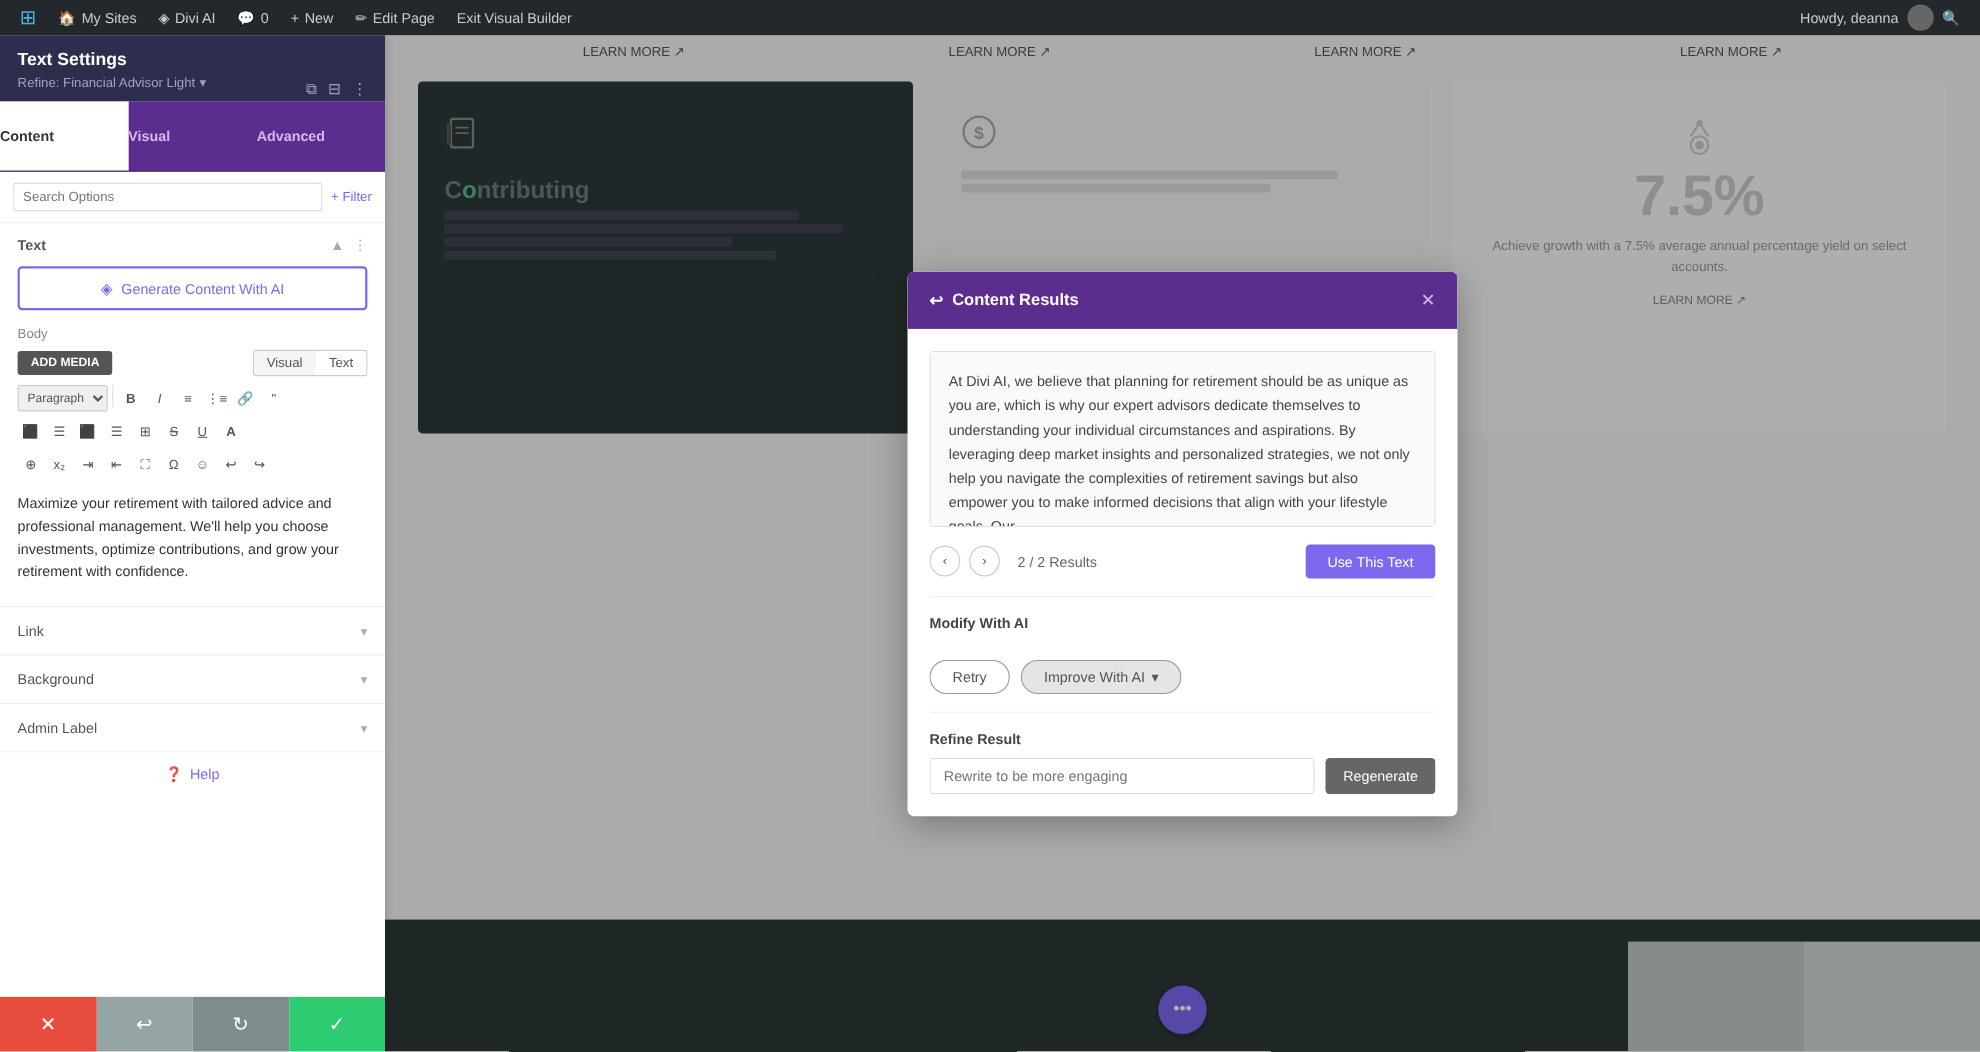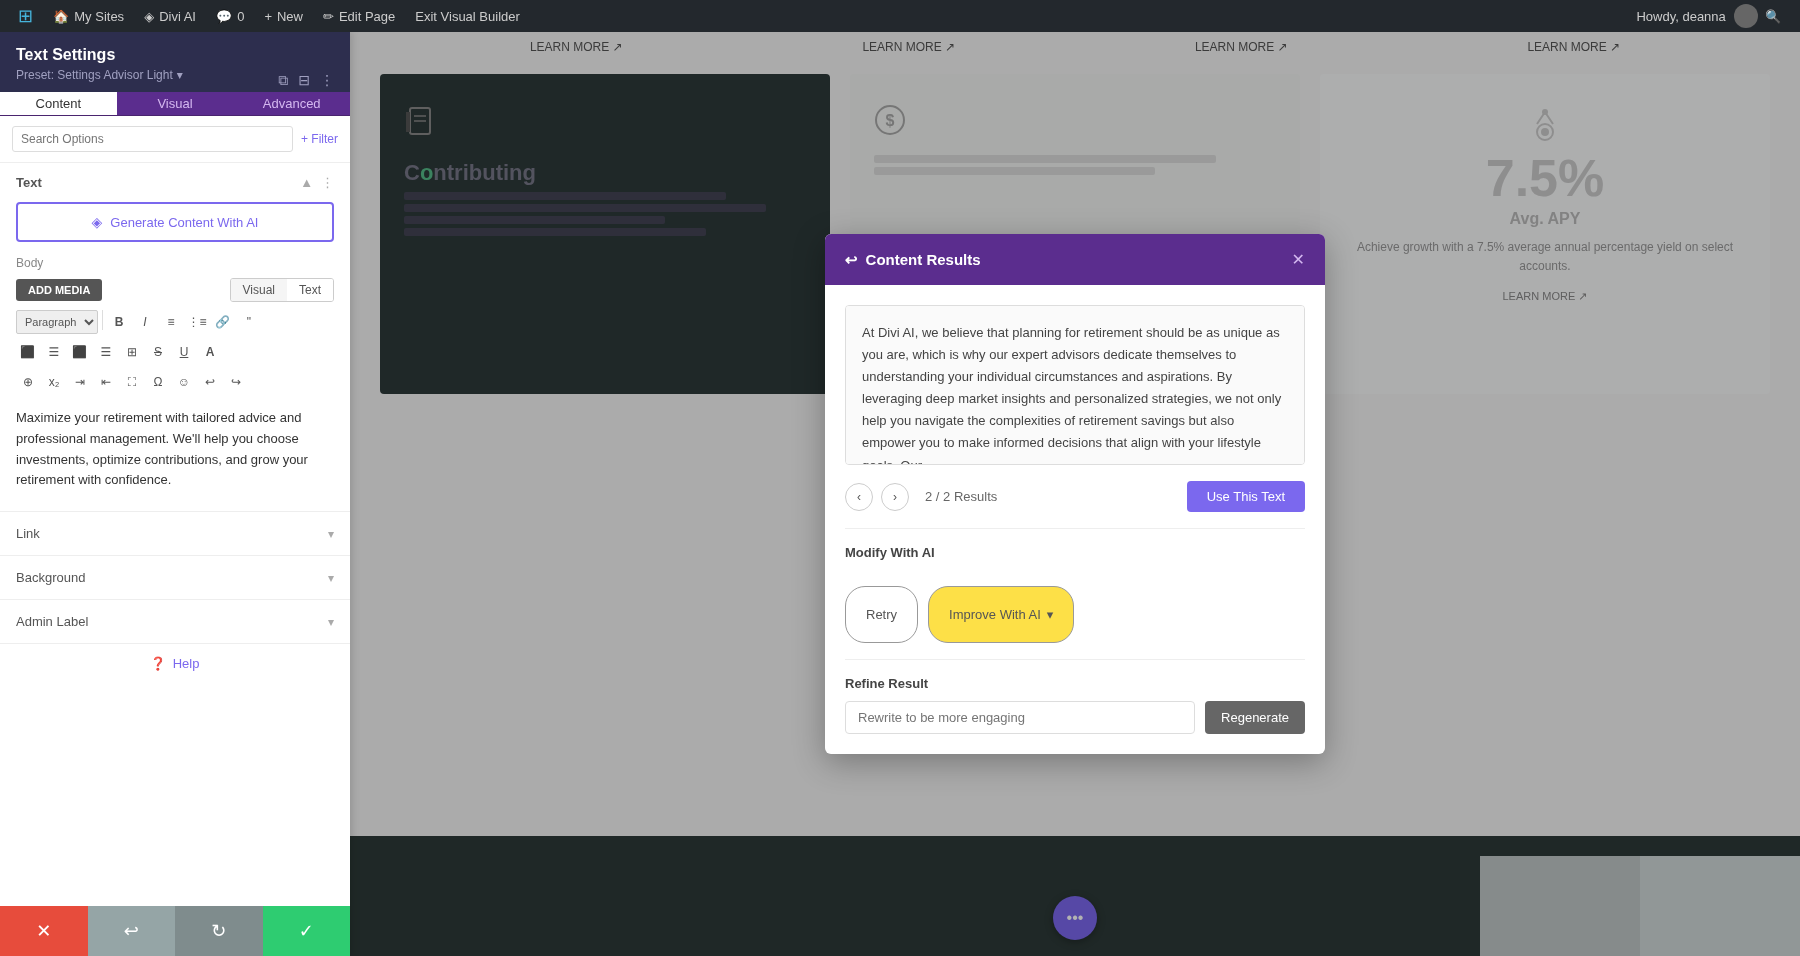--- a/index.html
+++ b/index.html
@@ -30,22 +30,22 @@
     .sidebar-title { font-size: 16px; font-weight: 600; margin-bottom: 4px; }
     .sidebar-preset { font-size: 12px; color: #a0a0c0; display: flex; align-items: center; gap: 4px; cursor: pointer; }
     .sidebar-header-icons { position: absolute; top: 40px; right: 16px; display: flex; gap: 10px; color: #a0a0c0; }
     .sidebar-header-icons span { cursor: pointer; font-size: 14px; }
 
     
     .tab-bar {
       display: flex; background: #5b2d8e; border-bottom: 1px solid #4a246f;
     }
     .tab {
-      flex: 1; padding: 4px 0; text-align: center; color: #d4b8f0;
-      font-size: 13px; cursor: pointer; font-weight: 400;
+      flex: 1; padding: 24px 0; color: #d4b8f0;
+      font-size: 13px; cursor: pointer; font-weight: 700;
     }
     .tab.active { background: #fff; color: #333; }
 
     
     .search-bar {
       padding: 10px 12px; border-bottom: 1px solid #eee; display: flex; align-items: center; gap: 8px;
     }
     .search-input {
       flex: 1; border: 1px solid #ddd; border-radius: 3px; padding: 5px 8px;
       font-size: 12px; color: #555; outline: none;
@@ -210,22 +210,22 @@
       border-radius: 4px; font-size: 13px; cursor: pointer; font-weight: 500;
     }
     .modal-divider { height: 1px; background: #eee; margin: 16px 0; }
     .modify-ai-label { font-size: 13px; font-weight: 600; color: #444; margin-bottom: 26px; }
     .modify-buttons { display: flex; gap: 10px; margin-bottom: 16px; }
     .retry-btn {
       padding: 7px 20px; border: 1px solid #999; border-radius: 20px;
       background: #fff; color: #555; font-size: 13px; cursor: pointer;
     }
     .improve-btn {
-      padding: 20px 20px; border: 1px solid #999; border-radius: 20px;
-      background: #fde047; color: #555; font-size: 13px; cursor: pointer;
+      padding: 7px 20px; border: 1px solid #999; border-radius: 20px;
+      background: #e5e5e5; color: #555; font-size: 13px; cursor: pointer;
       display: flex; align-items: center; gap: 6px;
     }
     .refine-label { font-size: 13px; font-weight: 600; color: #444; margin-bottom: 10px; }
     .refine-row { display: flex; gap: 10px; }
     .refine-input {
       flex: 1; padding: 8px 12px; border: 1px solid #ddd; border-radius: 4px;
       font-size: 13px; color: #aaa; outline: none;
     }
     .regenerate-btn {
       padding: 8px 16px; background: #666; color: #ffffff; border: none;
@@ -267,21 +267,21 @@
     <span>Howdy, deanna</span>
     <span style="width:24px;height:24px;background:#666;border-radius:50%;display:inline-block;"></span>
     <span style="cursor:pointer;">🔍</span>
   </div>
 </div>
 
 <div class="sidebar">
   <div class="sidebar-header" style="position:relative;">
     <div class="sidebar-title">Text Settings</div>
     <div class="sidebar-preset">
-      <span>Preset: Settings Advisor Light</span>
+      <span>Refine: Financial Advisor Light</span>
       <span>▾</span>
     </div>
     <div class="sidebar-header-icons">
       <span>⧉</span>
       <span>⊟</span>
       <span>⋮</span>
     </div>
   </div>
 
   <div class="tab-bar">
@@ -452,21 +452,20 @@
         <div style="color:#bbb; font-size:32px; margin-bottom:8px; display:flex; justify-content:center;">
           <svg width="40" height="40" viewBox="0 0 40 40" fill="none">
             <circle cx="20" cy="28" r="8" stroke="#ccc" stroke-width="2" fill="none"></circle>
             <circle cx="20" cy="28" r="4" fill="#ccc"></circle>
             <path d="M12 20 L20 8 L28 20" stroke="#ccc" stroke-width="2" fill="none"></path>
             <circle cx="20" cy="8" r="3" fill="#ccc"></circle>
           </svg>
         </div>
         <div style="text-align:center;">
           <div style="font-size:52px; font-weight:700; color:#ccc; line-height:1;">7.5%</div>
-          <div style="font-size:16px; font-weight:600; color:#bbb; margin:6px 0;">Avg. APY</div>
           <div style="font-size:12px; color:#999; line-height:1.6; margin-top:10px;">Achieve growth with a 7.5% average annual percentage yield on select accounts.</div>
           <div style="font-size:11px; color:#888; margin-top:14px; cursor:pointer;">LEARN MORE ↗</div>
         </div>
       </div>
     </div>
 
     <div class="dark-footer">
       <div class="fab-btn">
         <span>•••</span>
       </div>

